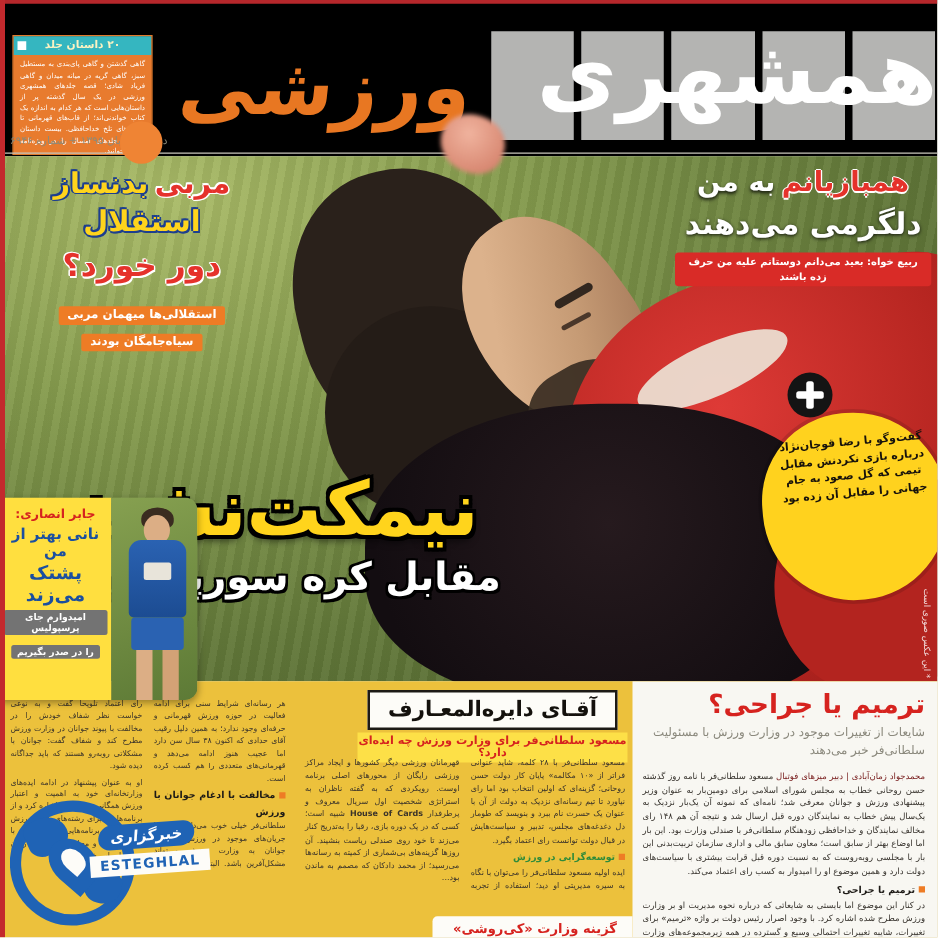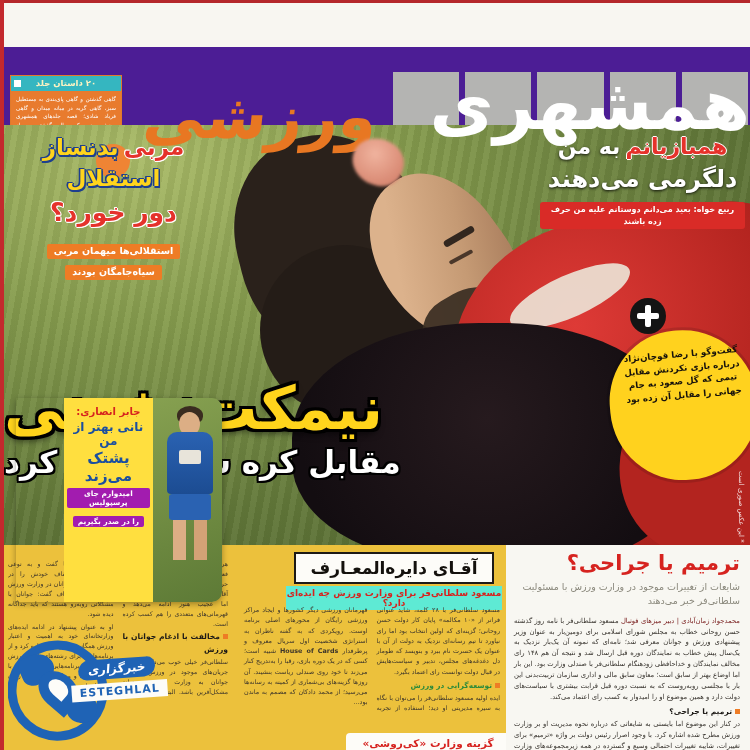--- a/index.html
+++ b/index.html
@@ -4,21 +4,21 @@
 <style>
   html,body{margin:0;padding:0;}
   body{font-family:"DejaVu Sans","Liberation Sans",sans-serif;background:#e9e7e0;}
   .page{position:relative;width:750px;height:750px;background:#f8f6f1;overflow:hidden;direction:rtl;}
 
   
   .border-top{position:absolute;top:0;left:0;width:750px;height:3px;background:#b5272b;z-index:40;}
   .border-left{position:absolute;top:0;left:0;width:4px;height:750px;background:#c3292d;z-index:40;}
 
   
-  .header{position:absolute;top:0;left:0;width:750px;height:125px;background:#4c1d95;margin-top:47px;}
+  .header{position:absolute;top:0;left:0;width:750px;height:125px;background:#000000;}
   .cover-box{position:absolute;top:28px;right:630px;left:10px;width:110px;height:94px;border:1px solid #e07a2c;background:#e8793078;}
   .cover-box{right:auto;}
   .cover-box-title{position:absolute;top:0;left:0;right:0;height:15px;background:#35b6c0;color:#fdf3c2;
     font-size:8.5px;font-weight:bold;line-height:15px;text-align:center;}
   .cover-box-title .sq{position:absolute;left:3px;top:4px;width:7px;height:7px;background:#fff;}
   .cover-box-body{position:absolute;top:15px;left:0;right:0;bottom:0;background:#e87b2e;color:#fff;
     font-size:5.6px;line-height:1.55;text-align:justify;padding:4px 5px;overflow:hidden;}
   .orange-dot{position:absolute;top:97px;left:96px;width:34px;height:34px;border-radius:50%;background:#ef8434;z-index:2;}
 
   .masthead-blocks{position:absolute;top:25px;left:393px;width:355px;height:87px;display:flex;gap:6px;flex-direction:row;}
@@ -82,51 +82,51 @@
   .main-hl{position:absolute;top:378px;left:0;width:748px;text-align:left;z-index:12;padding-left:4px;direction:rtl;}
   .main-hl .l1{display:block;color:#ffd41c;font-size:60px;font-weight:bold;line-height:1.0;text-align:left;
     text-shadow:3px 0 #000,-3px 0 #000,0 3px #000,0 -3px #000,3px 3px #000,-3px -3px #000,3px -3px #000,-3px 3px #000,0 5px 6px rgba(0,0,0,.5);}
   .main-hl .l2{display:block;color:#fff;font-size:31px;font-weight:bold;margin-top:6px;text-align:left;
     text-shadow:2px 0 #000,-2px 0 #000,0 2px #000,0 -2px #000,2px 2px #000,-2px -2px #000,2px -2px #000,-2px 2px #000;}
 
   .photo-credit{position:absolute;top:428px;left:737px;height:115px;writing-mode:vertical-rl;
     color:#fff;font-size:7px;opacity:.85;z-index:12;}
 
   
-  .player-card{position:absolute;top:398px;left:16px;width:158px;height:204px;z-index:13;display:flex;
-    border-radius:0 10px 10px 0;overflow:hidden;box-shadow:0 2px 6px rgba(0,0,0,.35);padding-left:48px;}
+  .player-card{position:absolute;top:398px;left:0;width:158px;height:162px;z-index:13;display:flex;
+    border-radius:0 10px 10px 0;overflow:hidden;box-shadow:0 2px 6px rgba(0,0,0,.35);}
   .pc-photo{position:relative;width:72px;background:linear-gradient(160deg,#86a050,#5d7a36);}
   .pc-hair{position:absolute;left:24px;top:8px;width:26px;height:18px;background:#3a2c20;border-radius:50% 50% 40% 40%;}
   .pc-head{position:absolute;left:26px;top:14px;width:21px;height:24px;background:#dcae85;border-radius:50%;}
   .pc-torso{position:absolute;left:14px;top:34px;width:46px;height:62px;background:linear-gradient(180deg,#2a62b2,#1c4c92);border-radius:10px 10px 4px 4px;}
   .pc-sponsor{position:absolute;left:26px;top:52px;width:22px;height:14px;background:#e8e4da;border-radius:2px;}
   .pc-shorts{position:absolute;left:16px;top:96px;width:42px;height:26px;background:#2a62b2;border-radius:3px;}
   .pc-leg1{position:absolute;left:20px;top:122px;width:13px;height:40px;background:#dcae85;}
   .pc-leg2{position:absolute;left:41px;top:122px;width:13px;height:40px;background:#d3a276;}
   .pc-text{width:86px;background:#ffdf3f;text-align:center;padding:8px 3px 4px;}
   .pc-name{color:#d6231f;font-size:10px;font-weight:bold;}
   .pc-q1{color:#1b4fa0;font-size:12px;font-weight:bold;margin-top:3px;}
   .pc-q2{color:#1b4fa0;font-size:15px;font-weight:bold;margin-top:1px;}
-  .pc-tag{display:inline-block;background:#a21caf;color:#fff;font-size:7.4px;font-weight:bold;
+  .pc-tag{display:inline-block;background:#737373;color:#fff;font-size:7.4px;font-weight:bold;
     padding:1px 5px;border-radius:2px;margin-top:3px;}
 
   
   .bottom{position:absolute;top:545px;left:0;width:750px;height:205px;background:#ecc13c;overflow:hidden;}
   .zone-right{position:absolute;top:0;left:506px;width:244px;height:205px;background:#f8f7f2;padding:6px 10px 0 8px;box-sizing:border-box;overflow:hidden;}
   .zr-headline{color:#d6231f;font-size:21px;font-weight:bold;text-align:right;line-height:1.2;}
   .zr-dek{color:#8a887c;font-size:9.5px;line-height:1.5;margin-top:4px;text-align:right;}
   .zr-body{margin-top:7px;font-size:6.8px;line-height:1.6;color:#36322c;text-align:justify;}
   .byline{color:#7a2020;font-weight:normal;}
   .subhead{display:block;font-size:7.6px;font-weight:bold;color:#1d1a16;margin:3px 0 1px;}
   .subhead .sq{display:inline-block;width:5px;height:5px;background:#ee7c25;margin-left:3px;}
 
   .zone-mid{position:absolute;top:0;left:238px;width:268px;height:205px;overflow:hidden;}
   .zm-hlbox{position:absolute;top:7px;left:56px;width:200px;height:32px;background:#fdfcf8;border:2px solid #1d1a16;
     box-sizing:border-box;text-align:center;font-size:17px;font-weight:bold;color:#14110d;line-height:28px;}
-  .zm-kicker{position:absolute;top:41px;left:48px;width:216px;background:#5eead4;color:#d6231f;
+  .zm-kicker{position:absolute;top:41px;left:48px;width:216px;background:#fde047;color:#d6231f;
     font-size:9px;font-weight:bold;text-align:center;padding:2px 0;}
   .zm-cols{position:absolute;top:60px;left:6px;width:256px;height:138px;column-count:2;column-gap:9px;
     font-size:6.4px;line-height:1.6;color:#3b342a;text-align:justify;}
   .zm-cols p{margin:0 0 3px;}
   .subhead-green{display:block;font-size:7.4px;font-weight:bold;color:#2e8b3a;margin:3px 0 1px;}
   .subhead-green .sq{display:inline-block;width:5px;height:5px;background:#ee7c25;margin-left:3px;}
   .latin{font-weight:bold;direction:ltr;unicode-bidi:embed;}
   .zm-bottombox{position:absolute;top:188px;left:108px;width:156px;background:#fdfcf8;color:#d6231f;
     font-size:10.5px;font-weight:bold;text-align:center;padding:4px 4px 8px;border-radius:4px 4px 0 0;z-index:3;}
 

